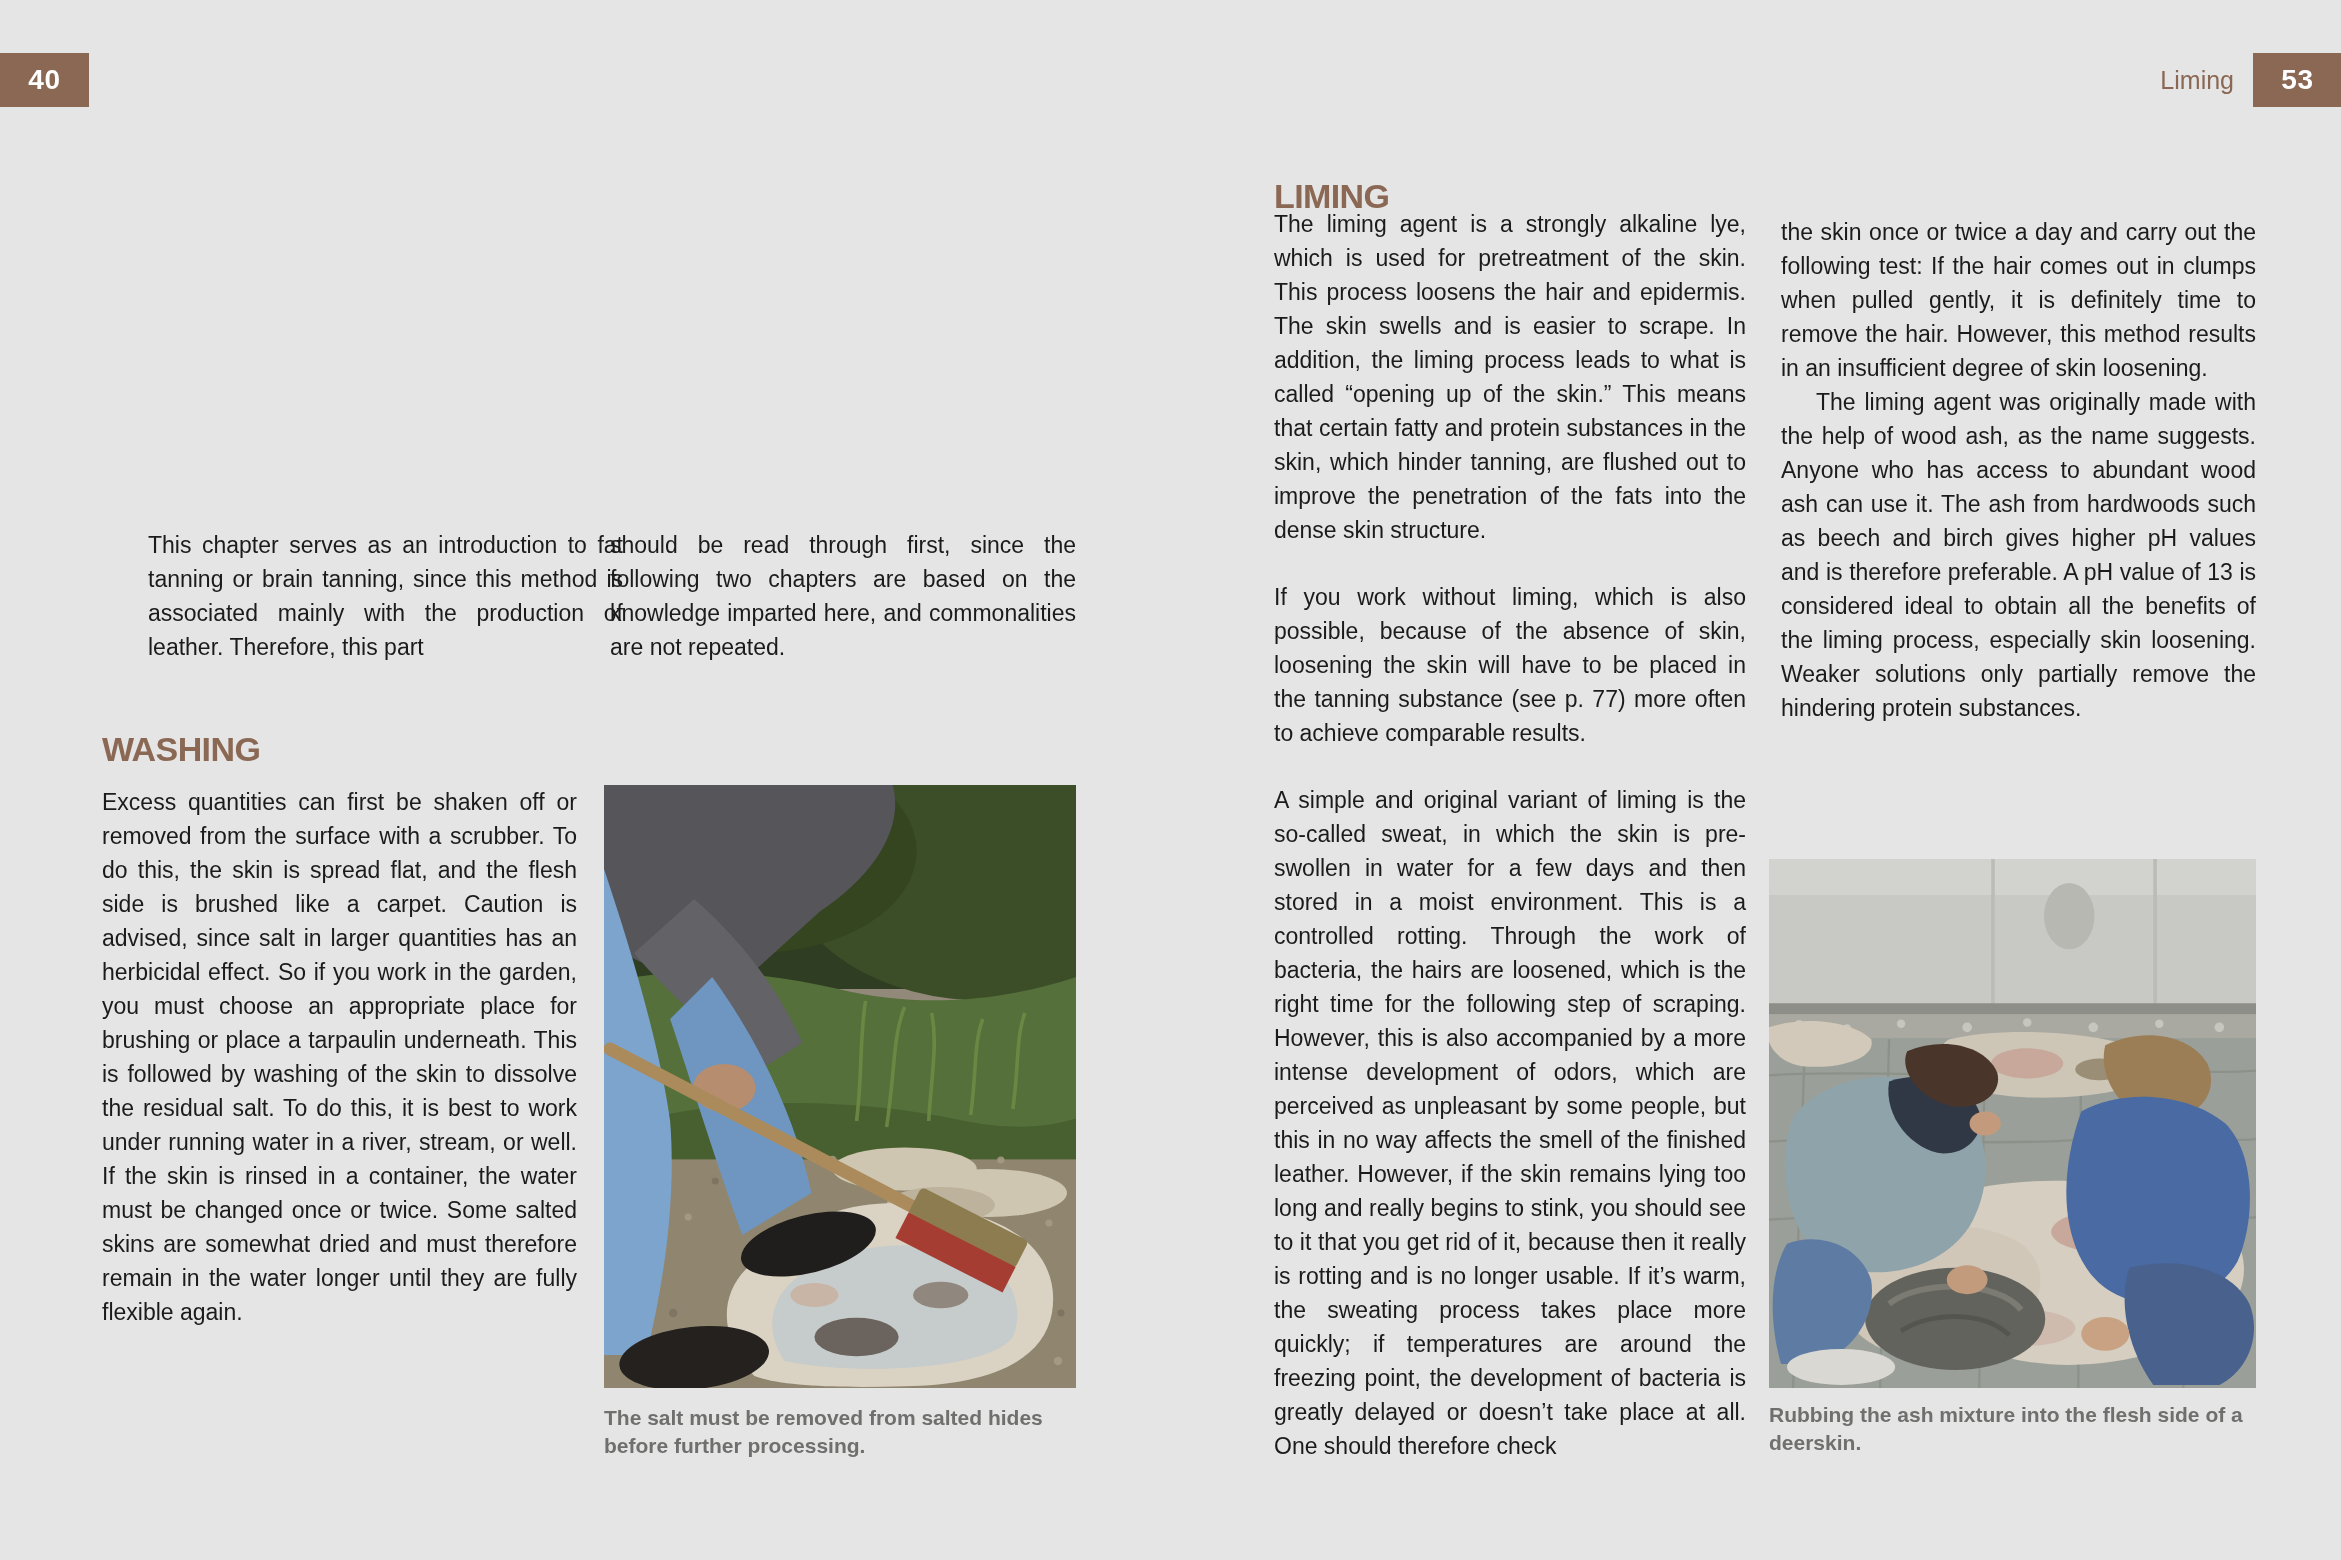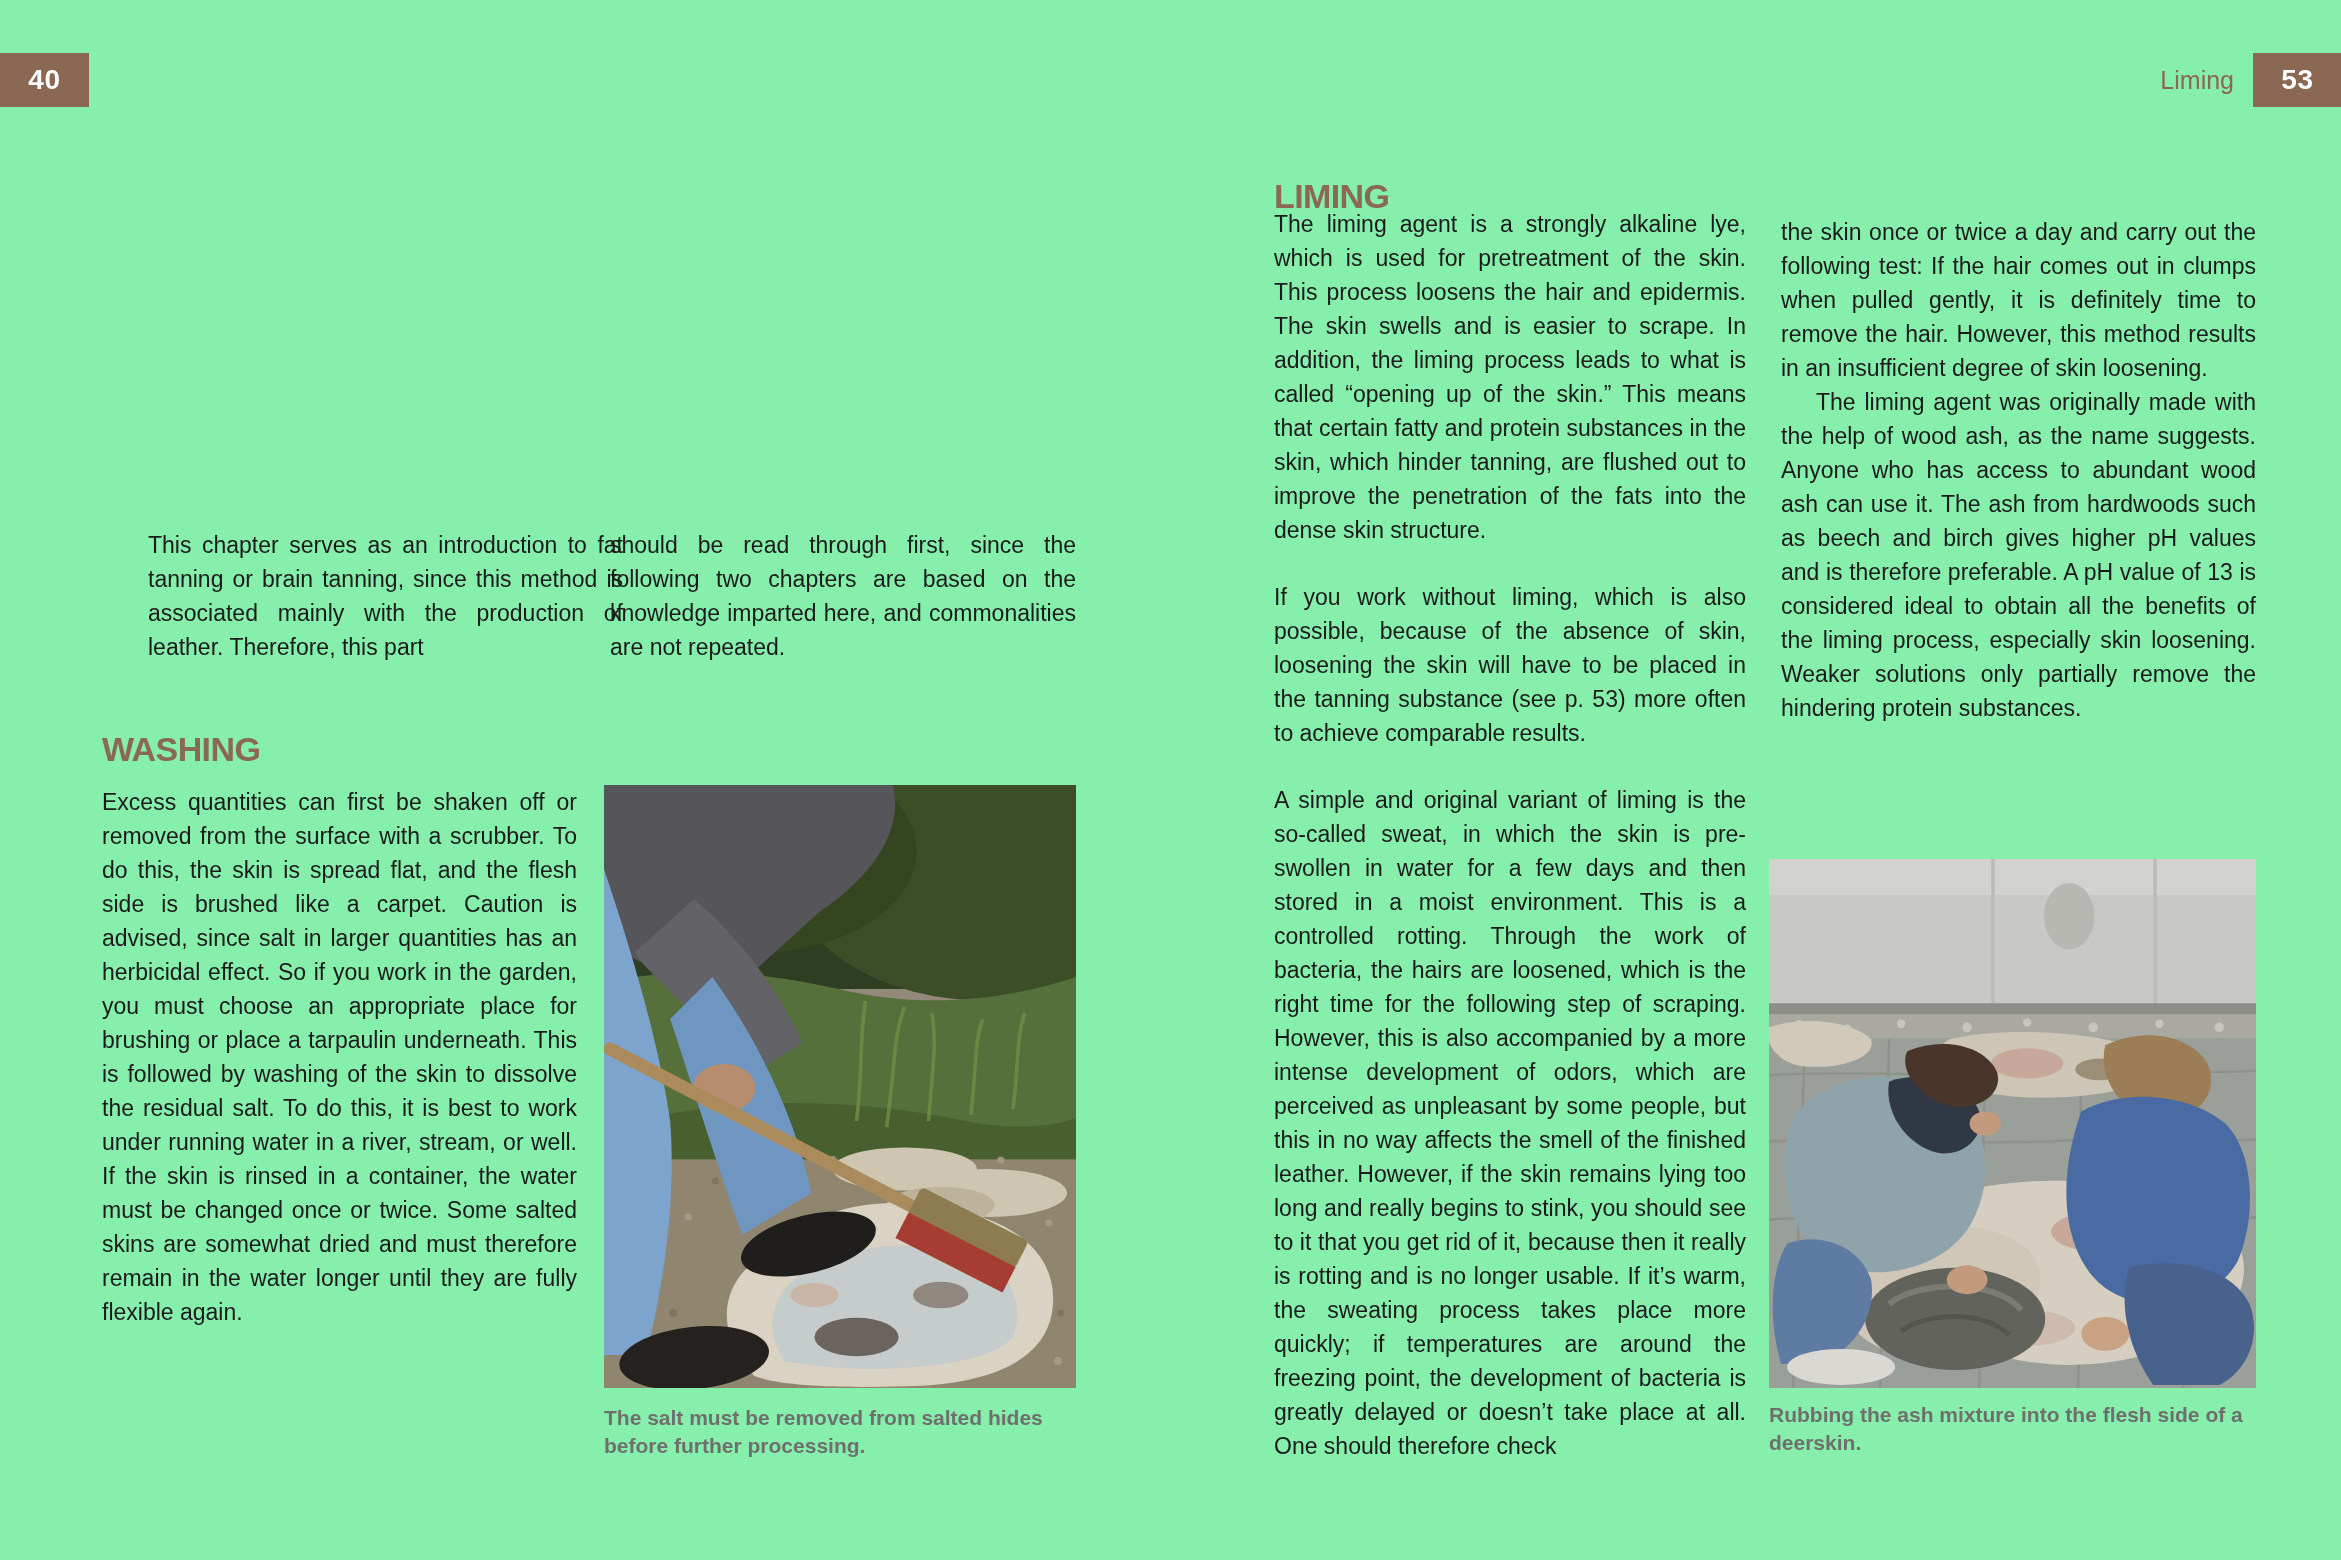--- a/index.html
+++ b/index.html
@@ -1,19 +1,19 @@
 <!DOCTYPE html>
 <html style="font-size:9.6px"><head>
 <meta charset="utf-8">
 <style>
   html,body{margin:0;padding:0;background:#ffffff;}
   .spread{
     position:relative;
     width:2342px;height:1561px;
-    background:#86efac;
+    background:#e5e5e5;
     font-family:"Liberation Sans", sans-serif;
     color:#1b1b1b;
     overflow:hidden;
   }
   .pagenum{
     position:absolute;top:53px;width:89px;height:54px;
     background:#8a6854;color:#ffffff;
     font-size:28px;font-weight:bold;
     display:flex;align-items:center;justify-content:center;
     letter-spacing:0.6px;
@@ -158,21 +158,21 @@
         </g>
       </g>
     </svg>
   </figure>
   <div class="caption caption-left">The salt must be removed from salted hides before further processing.</div>
 
   <h2 class="heading liming-heading">LIMING</h2>
 
   <div class="bodycol liming-col1">
     <p>The liming agent is a strongly alkaline lye, which is used for pretreatment of the skin. This process loosens the hair and epidermis. The skin swells and is easier to scrape. In addition, the liming process leads to what is called “opening up of the skin.” This means that certain fatty and protein substances in the skin, which hinder tanning, are flushed out to improve the penetration of the fats into the dense skin structure.</p>
-    <p>If you work without liming, which is also possible, because of the absence of skin, loosening the skin will have to be placed in the tanning substance (see p. 53) more often to achieve comparable results.</p>
+    <p>If you work without liming, which is also possible, because of the absence of skin, loosening the skin will have to be placed in the tanning substance (see p. 77) more often to achieve comparable results.</p>
     <p>A simple and original variant of liming is the so-called sweat, in which the skin is pre-swollen in water for a few days and then stored in a moist environment. This is a controlled rotting. Through the work of bacteria, the hairs are loosened, which is the right time for the following step of scraping. However, this is also accompanied by a more intense development of odors, which are perceived as unpleasant by some people, but this in no way affects the smell of the finished leather. However, if the skin remains lying too long and really begins to stink, you should see to it that you get rid of it, because then it really is rotting and is no longer usable. If it’s warm, the sweating process takes place more quickly; if temperatures are around the freezing point, the development of bacteria is greatly delayed or doesn’t take place at all. One should therefore check</p>
   </div>
 
   <div class="bodycol liming-col2">
     <p>the skin once or twice a day and carry out the following test: If the hair comes out in clumps when pulled gently, it is definitely time to remove the hair. However, this method results in an insufficient degree of skin loosening.</p>
     <p class="indent">The liming agent was originally made with the help of wood ash, as the name suggests. Anyone who has access to abundant wood ash can use it. The ash from hardwoods such as beech and birch gives higher pH values and is therefore preferable. A pH value of 13 is considered ideal to obtain all the benefits of the liming process, especially skin loosening. Weaker solutions only partially remove the hindering protein substances.</p>
   </div>
 
   <figure class="photo-right">
     <svg viewBox="0 0 811 880" preserveAspectRatio="none">

